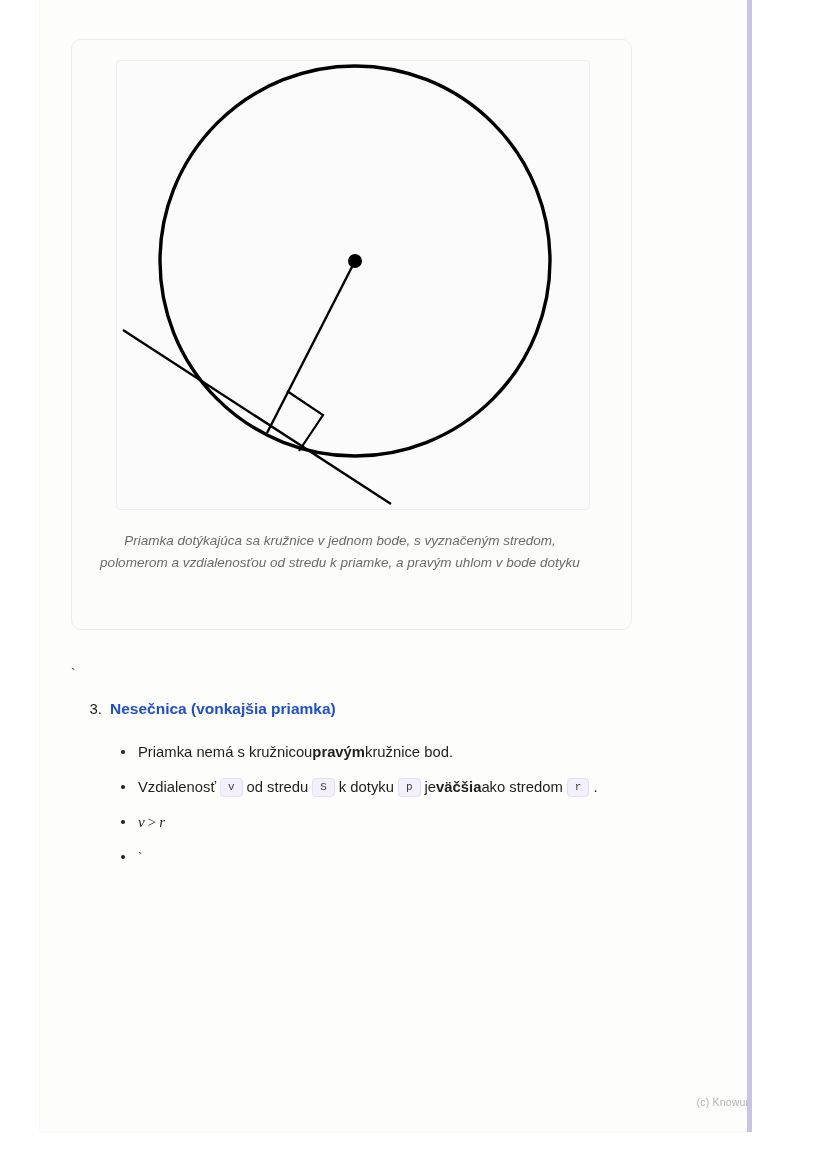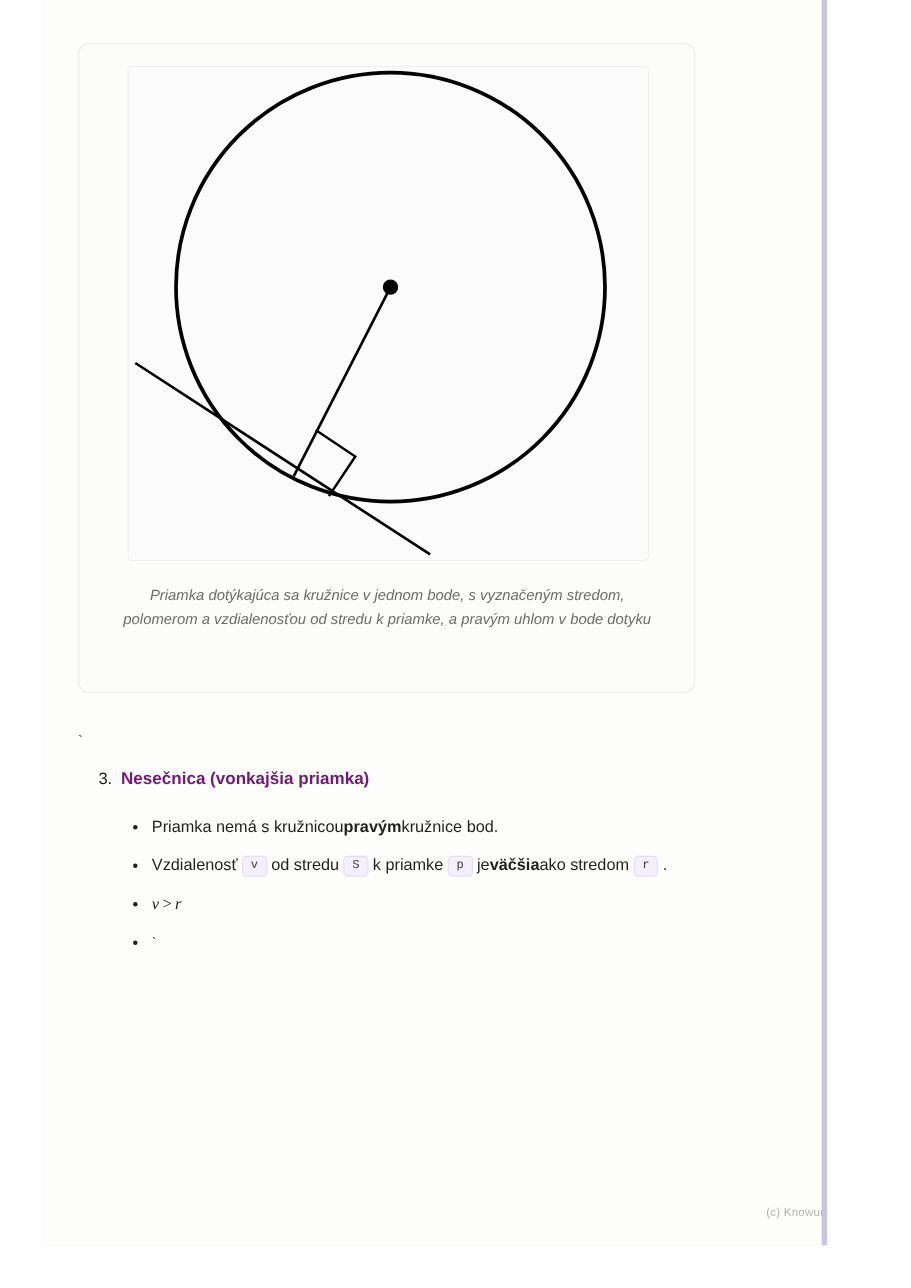--- a/index.html
+++ b/index.html
@@ -70,21 +70,21 @@
     height: 450px;
     background: #fbfbfb;
     border: 1px solid #efefef;
     border-radius: 4px;
     box-sizing: border-box;
     overflow: hidden;
   }
 
   .figure-caption {
     position: absolute;
-    left: 30px;
+    left: 18px;
     top: 490px;
     width: 500px;
     text-align: center;
     font-style: italic;
     font-size: 13.5px;
     line-height: 22px;
     color: #6b6b6b;
   }
 
   
@@ -112,21 +112,21 @@
     width: 26px;
     text-align: right;
     padding-right: 8px;
     font-weight: 400;
     font-size: 15px;
     color: #1b1b1b;
   }
   .ol-title {
     font-weight: bold;
     font-size: 15.5px;
-    color: #701a75;
+    color: #1d4ed8;
   }
 
   ul.bullets {
     list-style: none;
     margin: 24px 0 0 0;
     padding: 0 0 0 62px;
   }
   ul.bullets li {
     position: relative;
     font-size: 14.8px;
@@ -228,21 +228,21 @@
             <span class="bold">pravým</span>
             <span> kružnice bod.</span>
         </li>
 
         <li>
           <span class="dot"></span>
           <span>Vzdialenosť </span>
             <code class="kbd">v</code>
             <span> od stredu </span>
             <code class="kbd">S</code>
-            <span> k priamke </span>
+            <span> k dotyku </span>
             <code class="kbd">p</code>
             <span> je </span>
             <span class="bold">väčšia</span>
             <span> ako stredom </span>
             <code class="kbd">r</code>
             <span>.</span>
         </li>
 
         <li>
           <span class="dot"></span>

